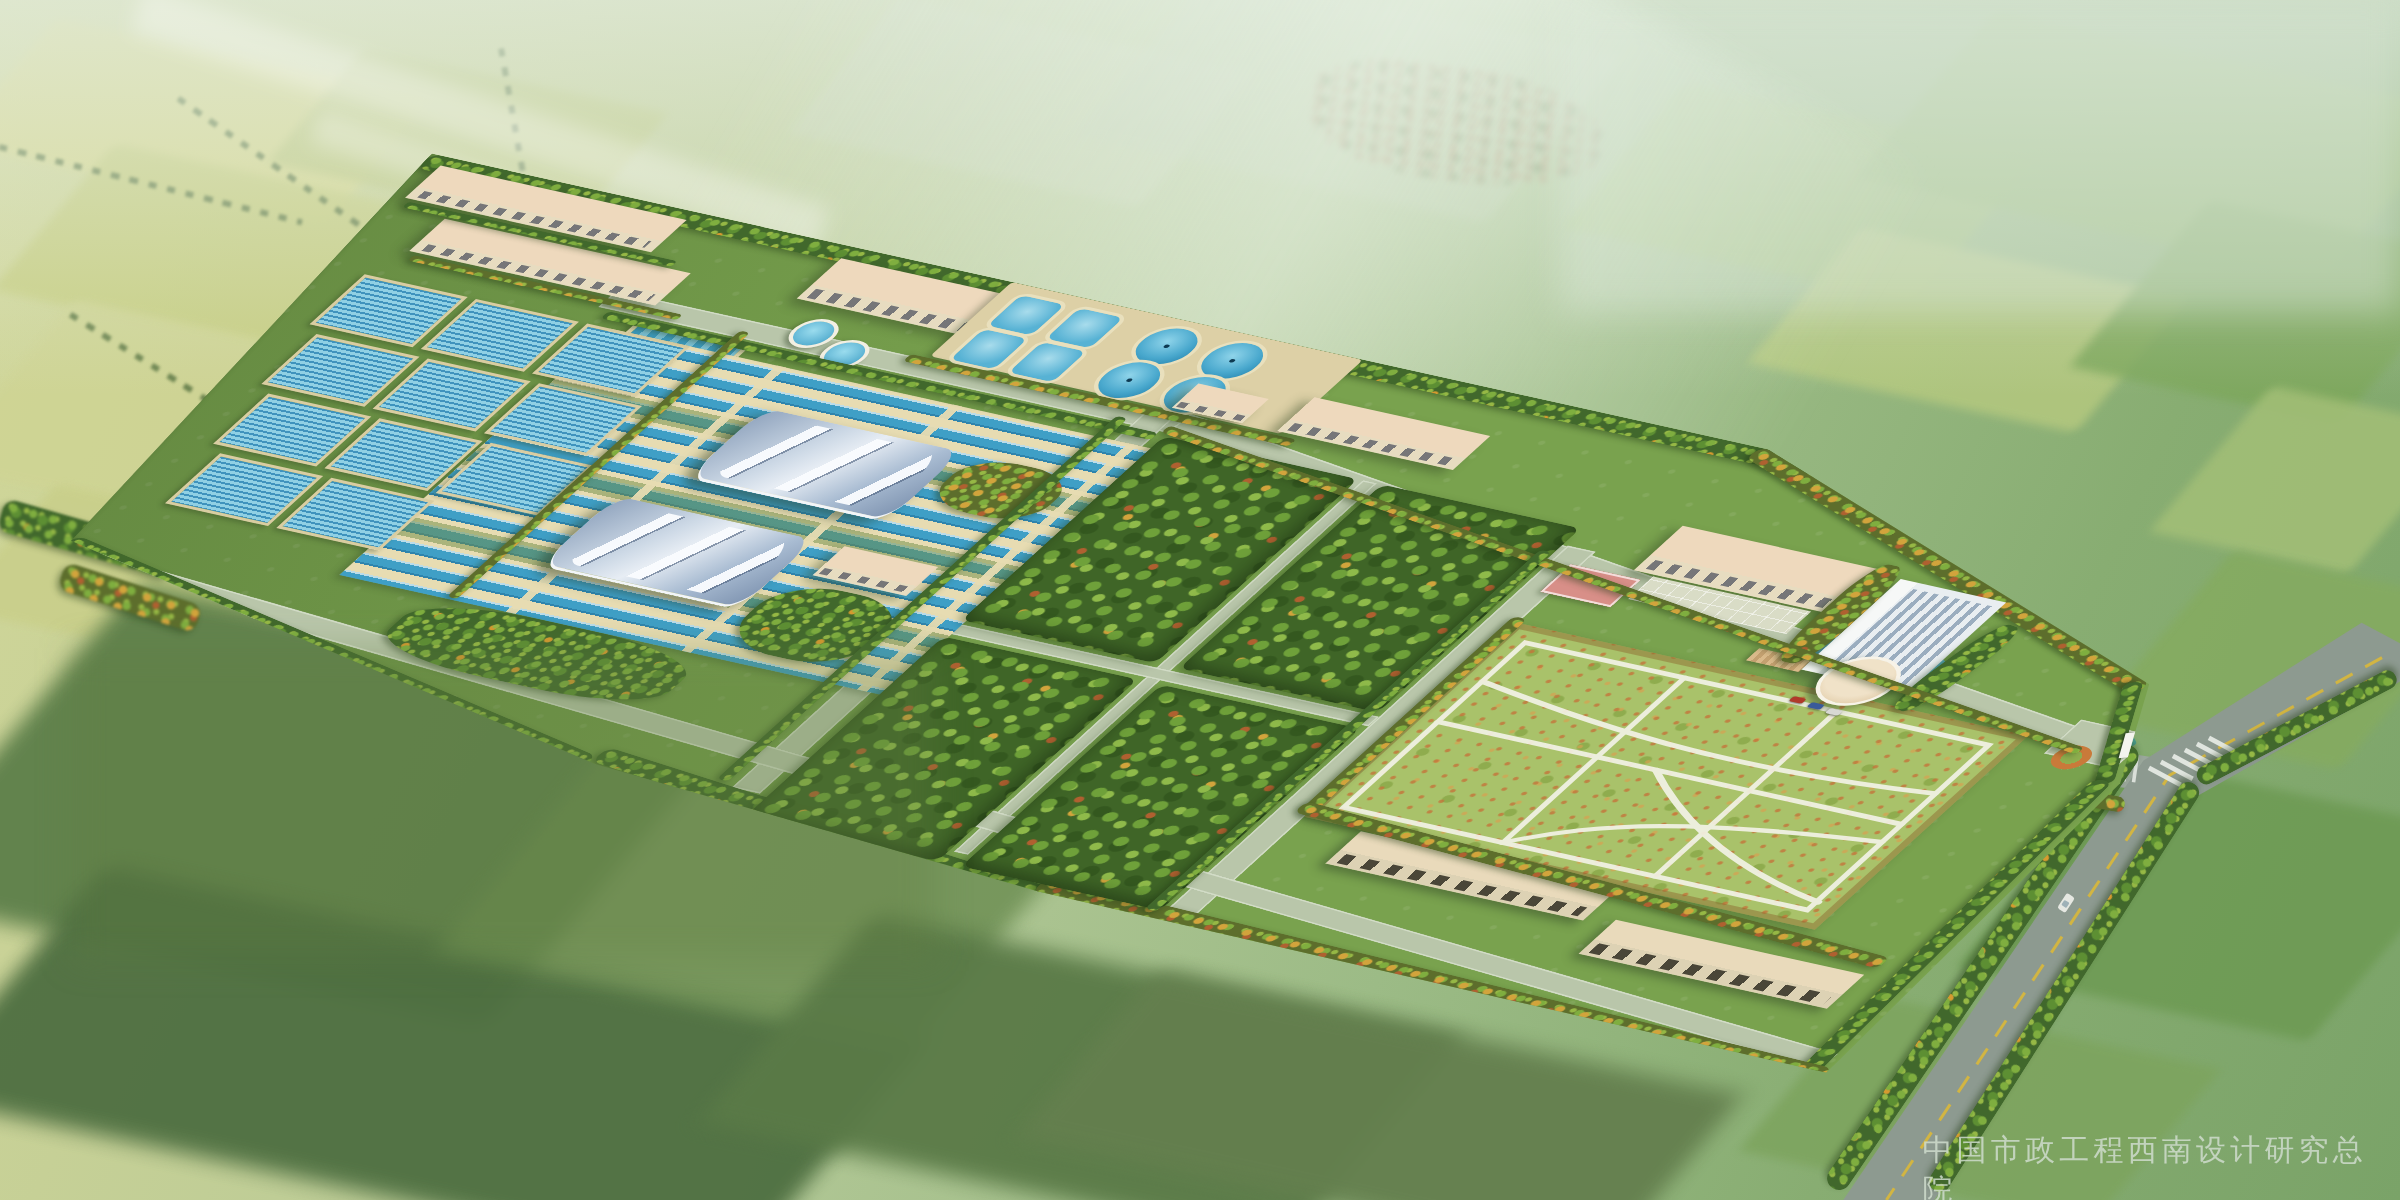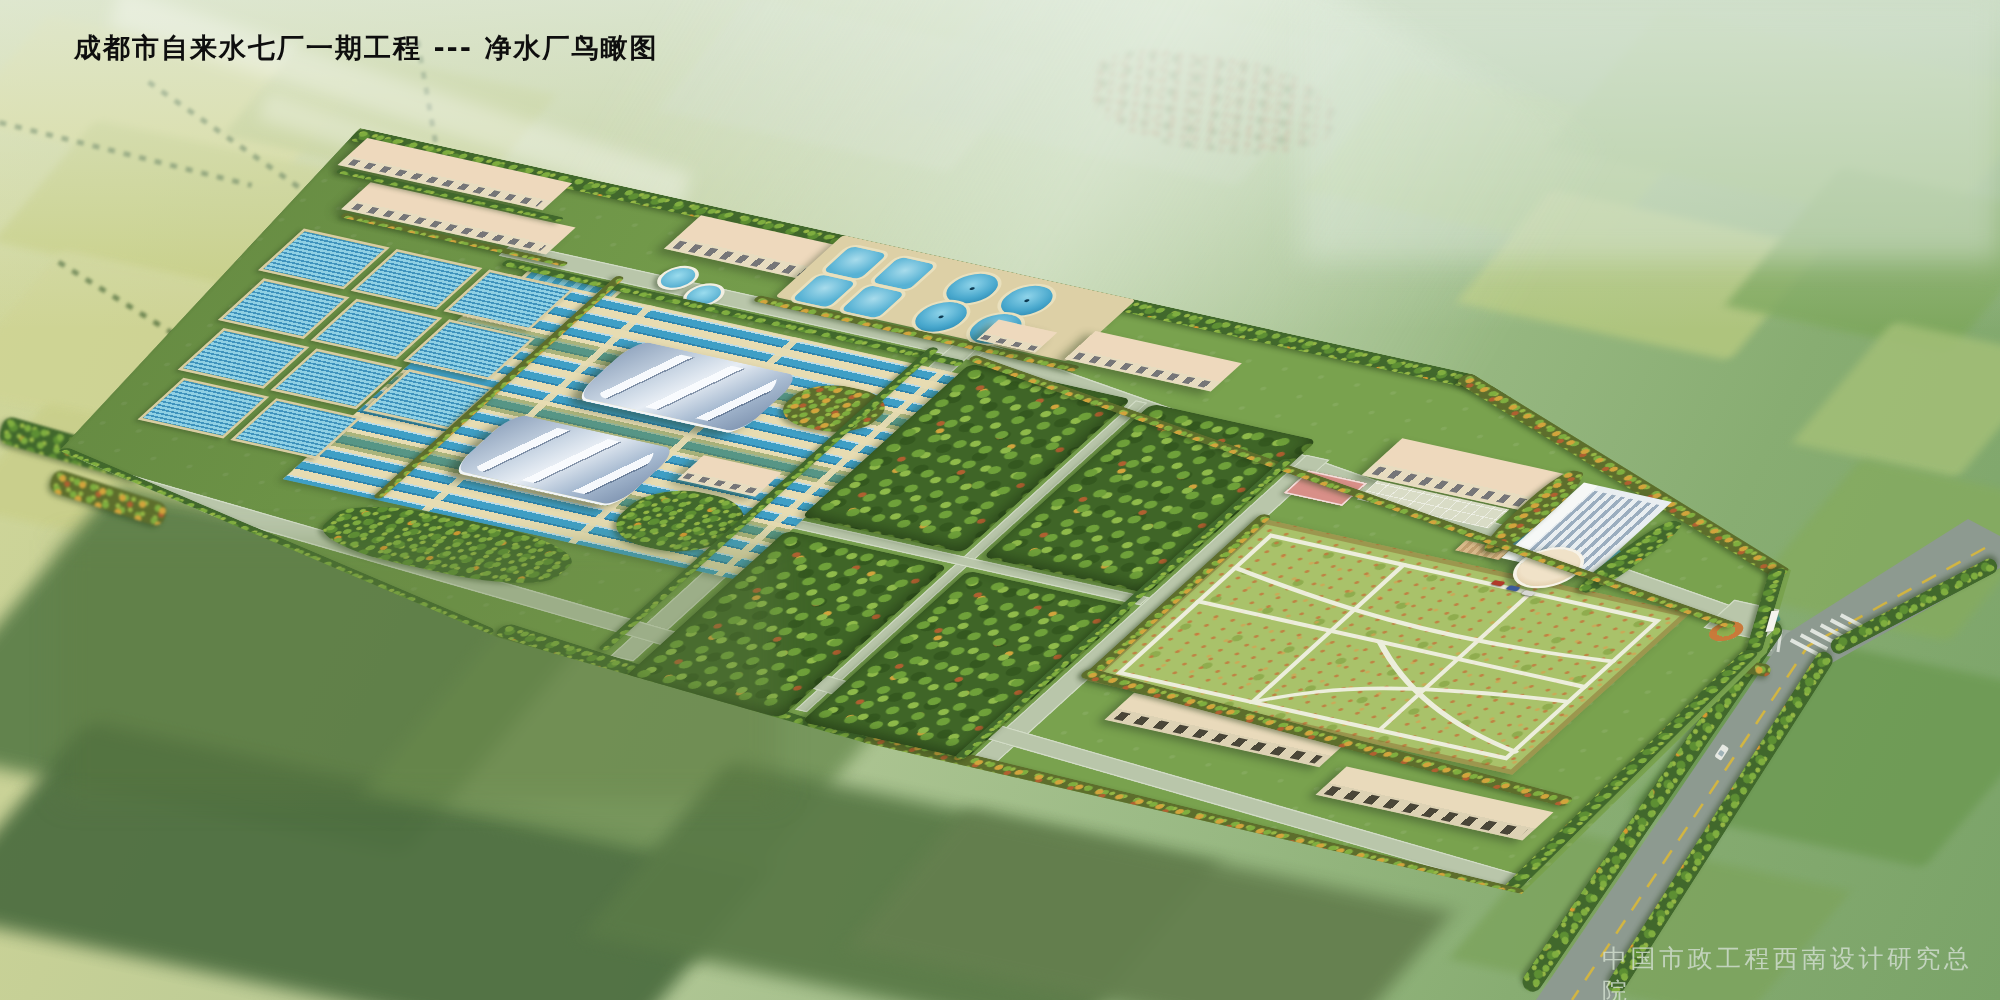--- a/index.html
+++ b/index.html
@@ -284,15 +284,14 @@
 
     <div class="tr" style="left:240px;top:118px;width:470px;height:9px;"></div>
     <div class="tr autumn" style="left:712px;top:108px;width:880px;height:9px;transform:rotate(7.8deg);"></div>
     <div class="tr" style="left:668px;top:110px;width:10px;height:450px;"></div>
     <div class="tr" style="left:1060px;top:150px;width:10px;height:445px;"></div>
     <div class="tr autumn" style="left:345px;top:108px;width:9px;height:330px;"></div>
   </div>
 
   <div class="haze" style="left:60px;top:540px;width:720px;height:260px;background:rgba(95,125,65,.32);filter:blur(14px);"></div>
 
-  <div id="title">成都市自来水七厂一期工程 --- 净水厂鸟瞰图</div>
   <div id="watermark">中国市政工程西南设计研究总院</div>
 </div>
 
 </body></html>

